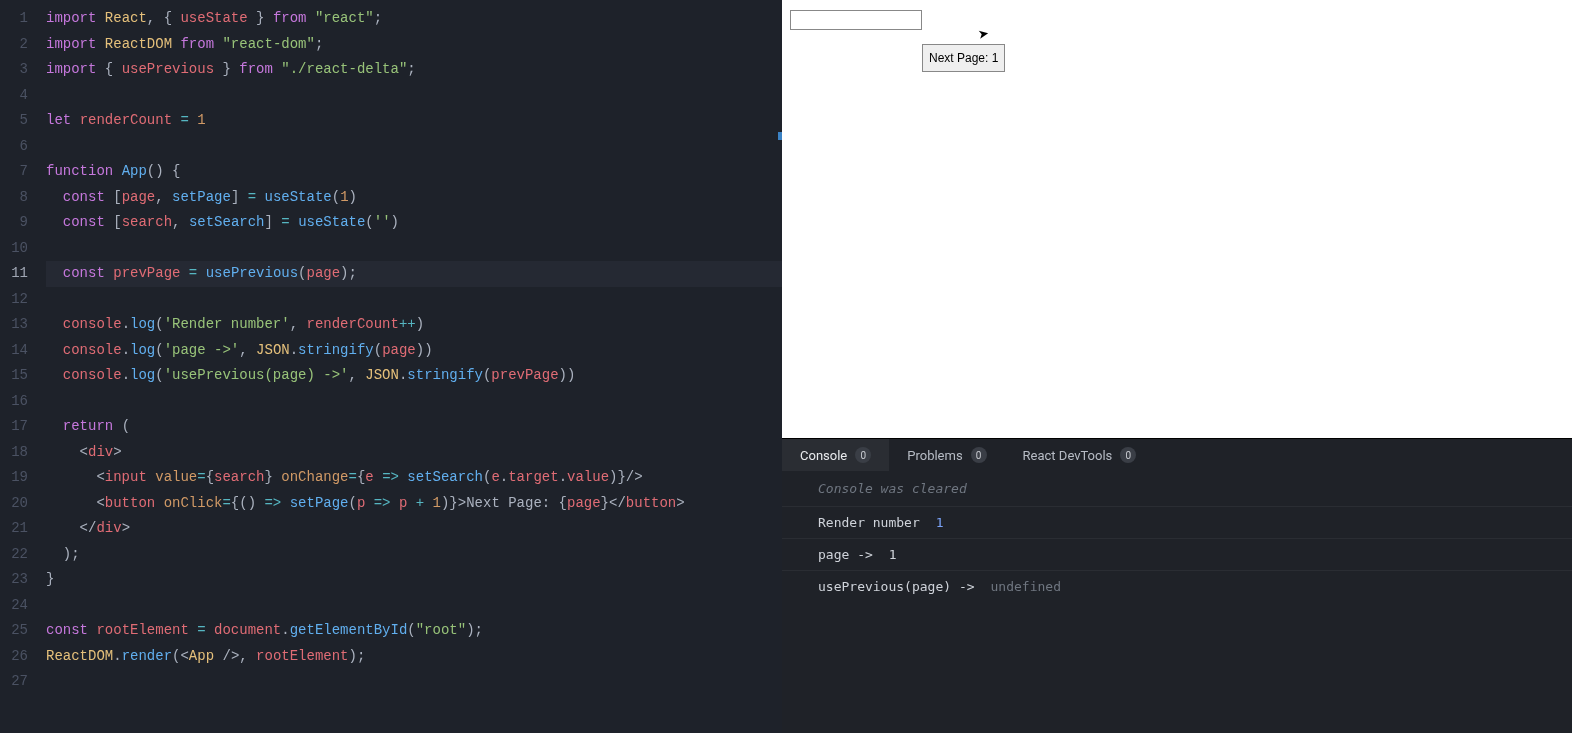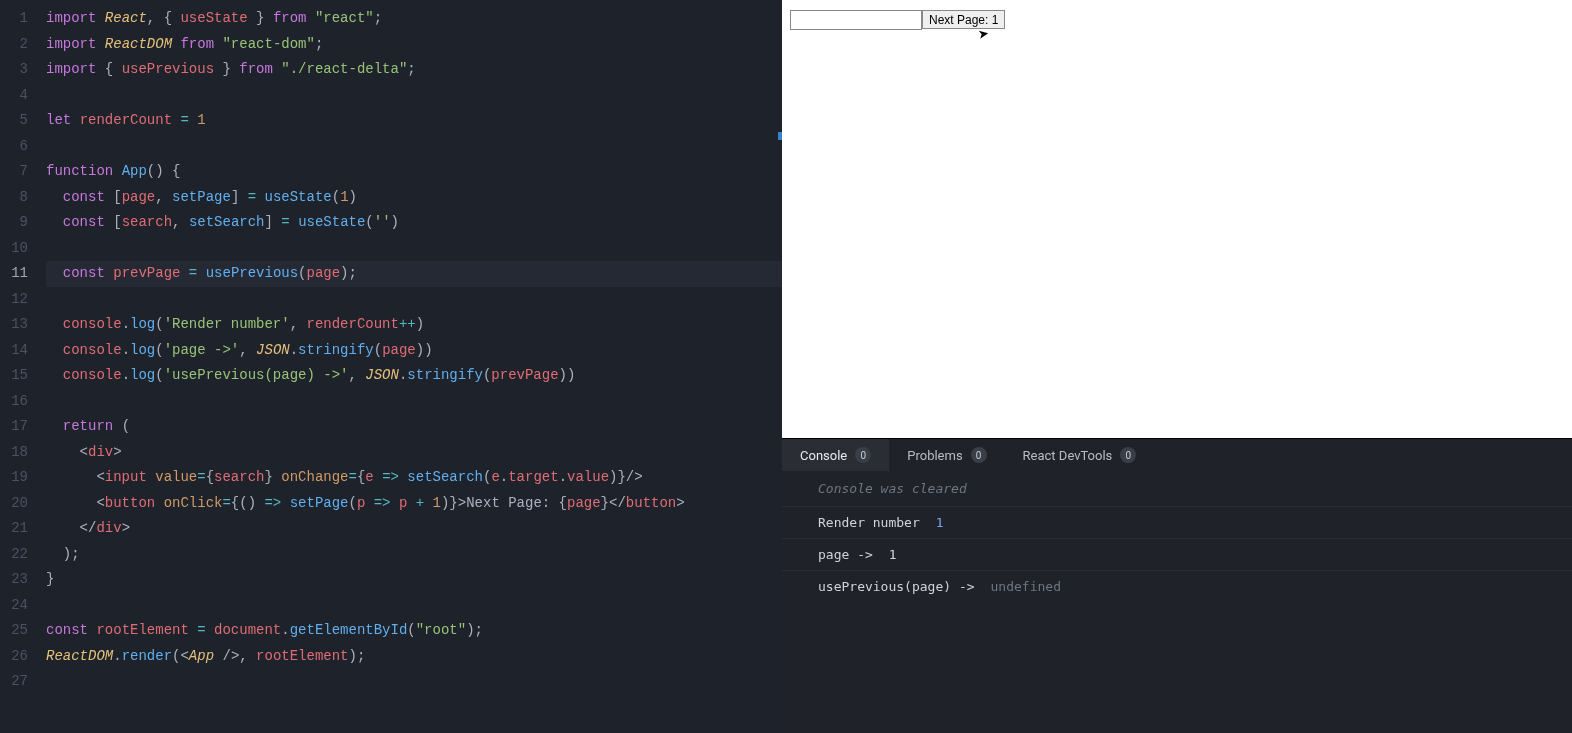--- a/index.html
+++ b/index.html
@@ -49,21 +49,21 @@
   .line { height: 25.5px; }
   .line[data-active="true"] { background: rgba(90,100,120,0.12); }
   
   .kw  { color: #c678dd; }    
   .fn  { color: #61afef; }    
   .var { color: #e06c75; }    
   .str { color: #98c379; }    
   .num { color: #d19a66; }    
   .op  { color: #56b6c2; }    
   .pn  { color: #abb2bf; }    
-  .cls { color: #e5c07b; font-style: italic; }    
+  .cls { color: #e5c07b; }    
   .tag { color: #e06c75; }    
   .attr{ color: #d19a66; }
   .decorator-indicator {
     position: absolute;
     top: 132px;
     right: 0;
     width: 4px;
     height: 8px;
     background: #3b82c4;
   }
@@ -126,28 +126,29 @@
   }
   .p-input {
     width: 132px;
     height: 20px;
     border: 1px solid #888;
     background: #fff;
     font-size: 11px;
     padding: 0 3px;
   }
   .p-btn {
-    height: 19px;
+    height: 28px;
     border: 1px solid #888;
     background: #efefef;
     font-size: 12px;
     padding: 0 6px;
     color: #000;
     font-family: Arial, sans-serif;
     cursor: pointer;
+    margin-top: 34px;
   }
   .cursor {
     position: absolute;
     left: 196px;
     top: 26px;
     font-size: 13px;
     color: #000;
     transform: rotate(-10deg);
   }
 

